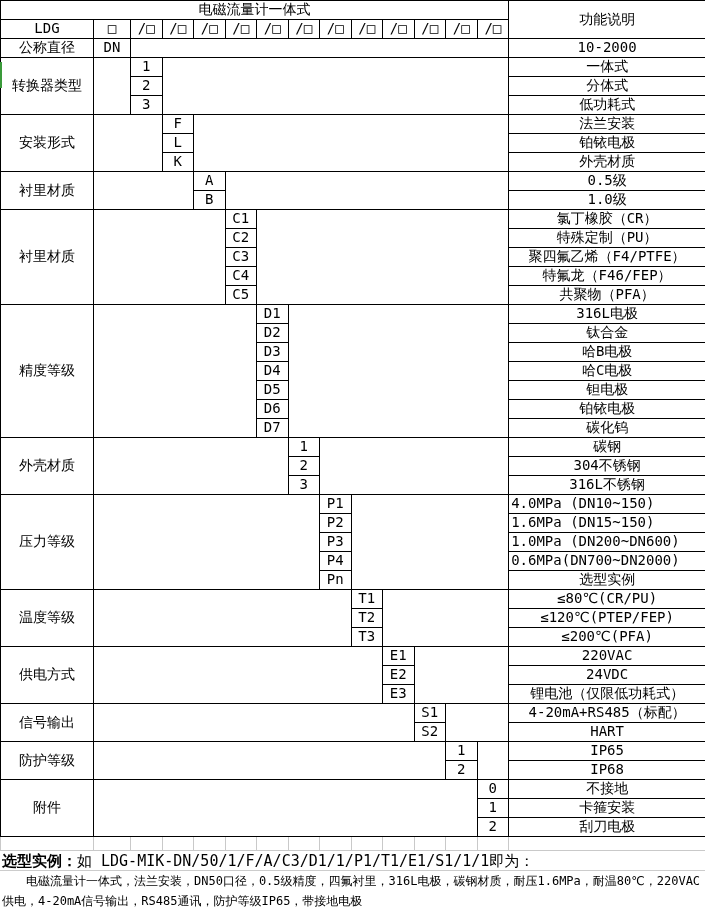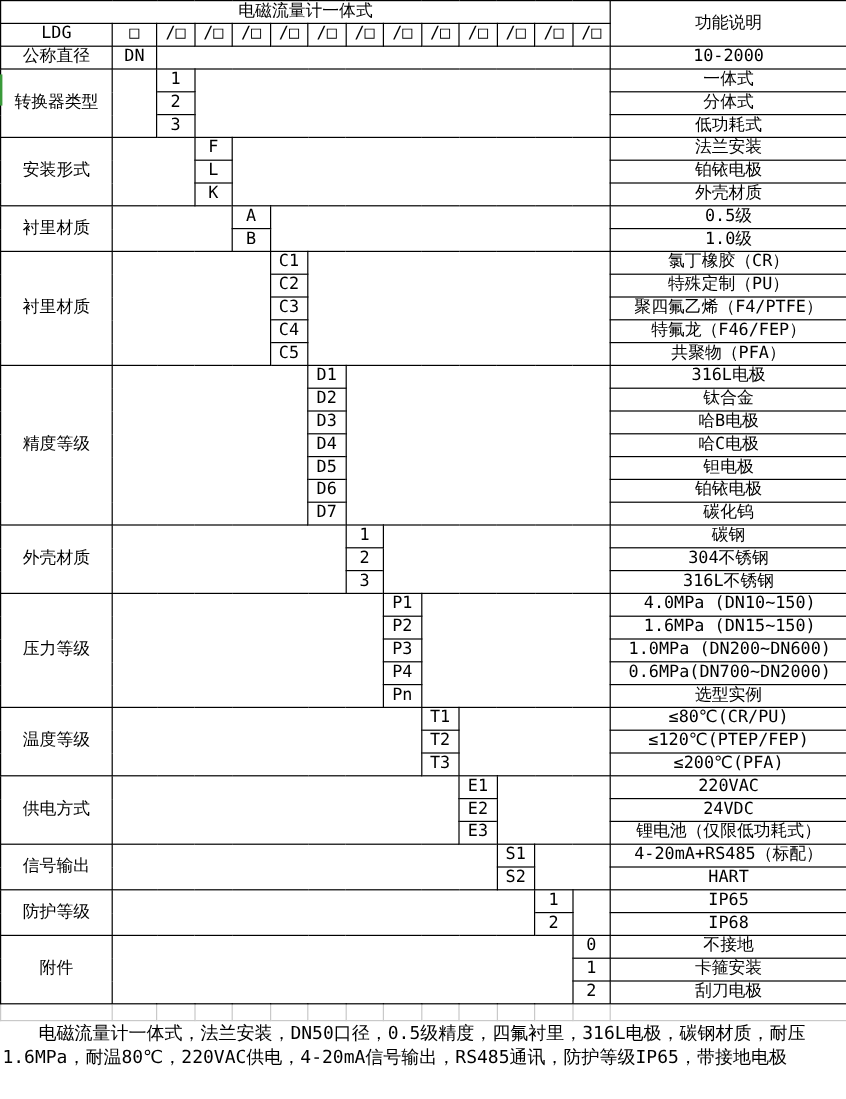--- a/index.html
+++ b/index.html
@@ -22,35 +22,35 @@
     overflow: hidden; white-space: nowrap;
   }
   td.h20 { height: 20px; }
   td.h18 { height: 18px; }
   .title-cell { font-size: 15px; }
   .func-hdr   { font-size: 15px; }
   .lbl        { font-size: 15px; }
   .lbl-left   { font-size: 15px; text-align: left; padding-left: 3px; }
   .ldg-cell   { text-align: left; padding-left: 13px; }
   .dn-code    { text-align: left; padding-left: 3px; }
-  .val.left   { text-align: center; padding-left: 2px; }
+  .val.left   { text-align: left; padding-left: 2px; }
   tr.grid td  { border: 1px solid #c9c9c9; border-top-color: #000; height: 14px; }
   .sel-mark {
     position: absolute; left: 0; top: 62px;
     width: 2px; height: 26px; background: #3a9a3a;
   }
   .footer { width: 705px; }
   .f-line1 {
     height: 20px; line-height: 20px; font-size: 15px;
     padding-left: 2px; border-bottom: 1px solid #ccc;
     white-space: nowrap; overflow: hidden;
   }
   .f-line1 .b { font-weight: bold; }
   .f-para {
-    font-size: 15px; line-height: 20px;
+    font-size: 12px; line-height: 20px;
     text-indent: 2em; padding: 0 2px;
   }
 </style>
 </head>
 <body>
 
 <div class="sel-mark"></div>
 
 <table class="sel">
   <colgroup>
@@ -326,14 +326,17 @@
       <td></td>
       <td></td>
       <td></td>
       <td></td>
       <td></td>
     </tr>
   </tbody>
 </table>
 
 <div class="footer">
+  <div class="f-line1">
+    <span class="b">选型实例：</span><span>如 LDG-MIK-DN/50/1/F/A/C3/D1/1/P1/T1/E1/S1/1/1即为：</span>
+  </div>
   <div class="f-para">电磁流量计一体式，法兰安装，DN50口径，0.5级精度，四氟衬里，316L电极，碳钢材质，耐压1.6MPa，耐温80℃，220VAC供电，4-20mA信号输出，RS485通讯，防护等级IP65，带接地电极</div>
 </div>
 
 </body></html>

